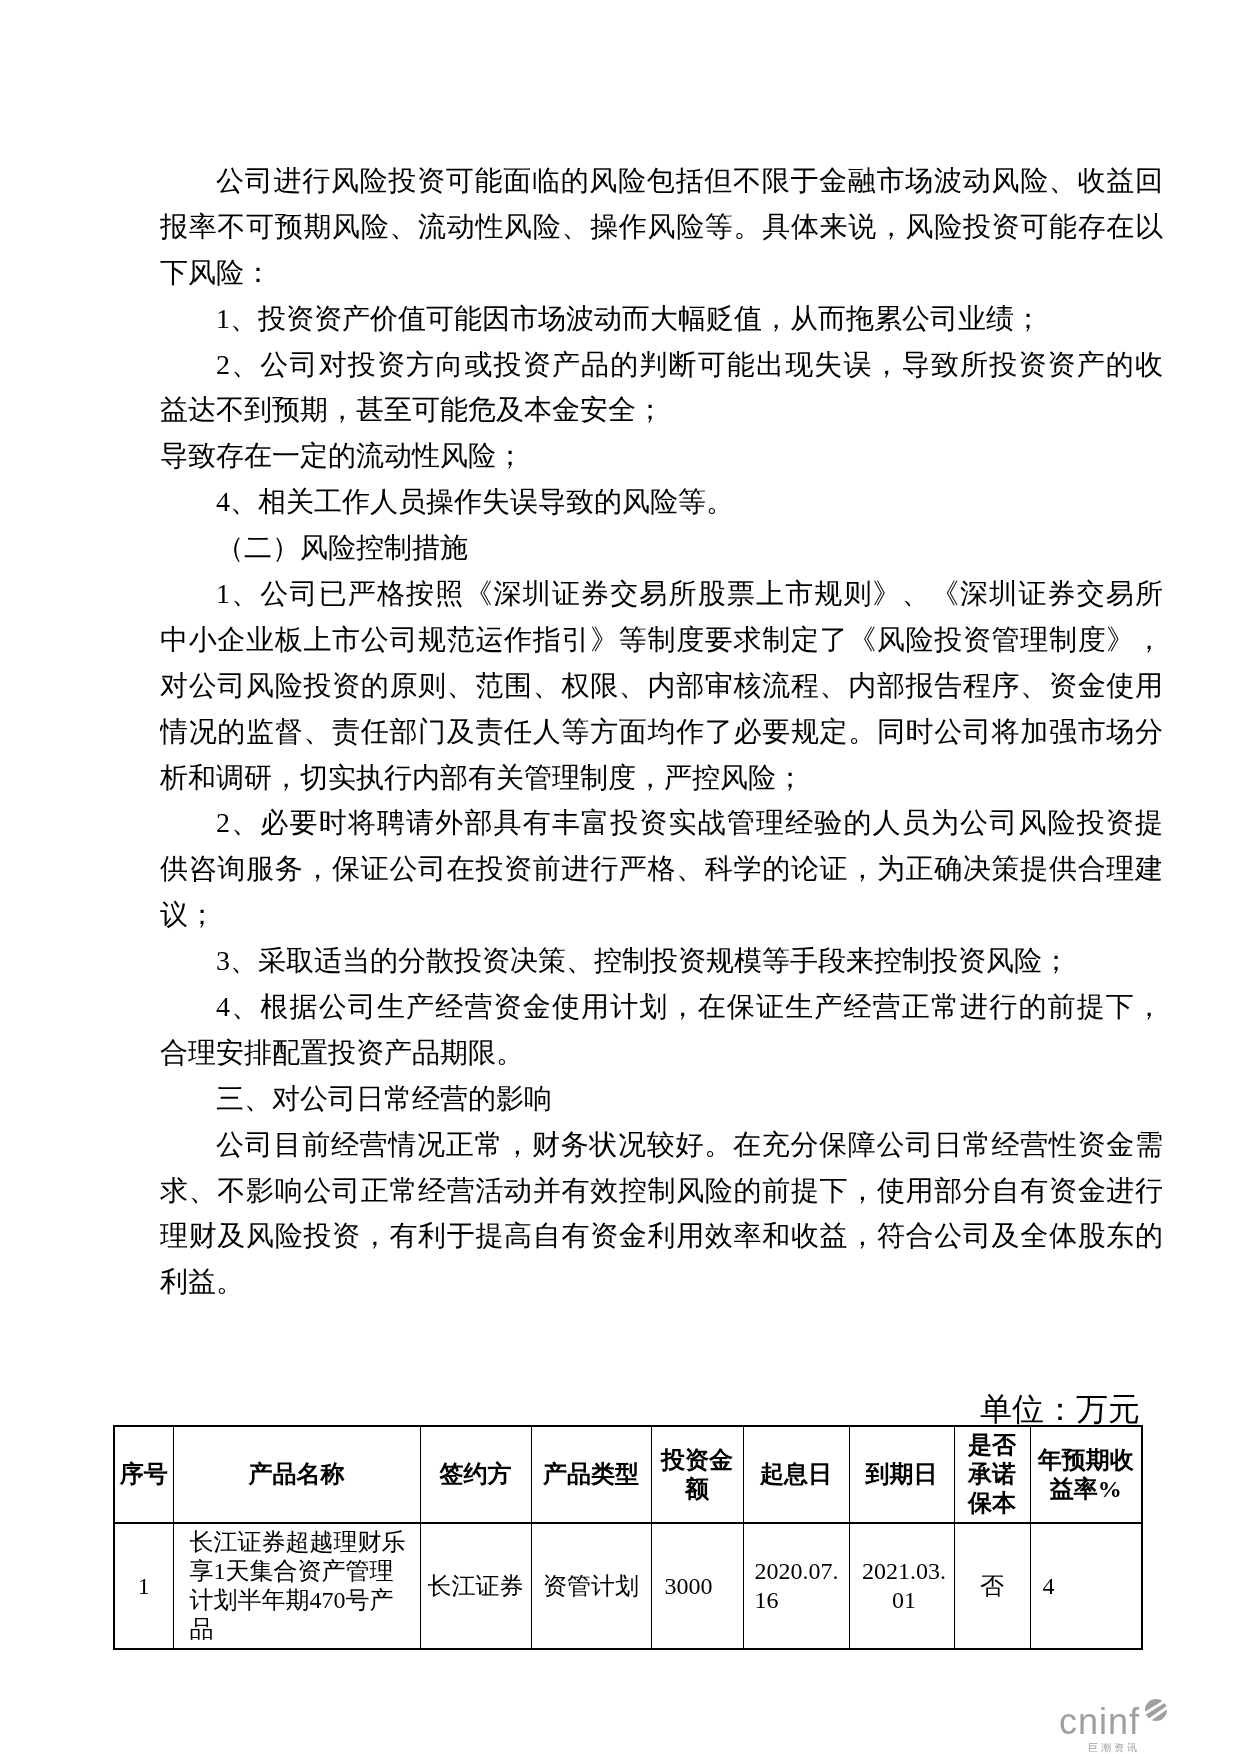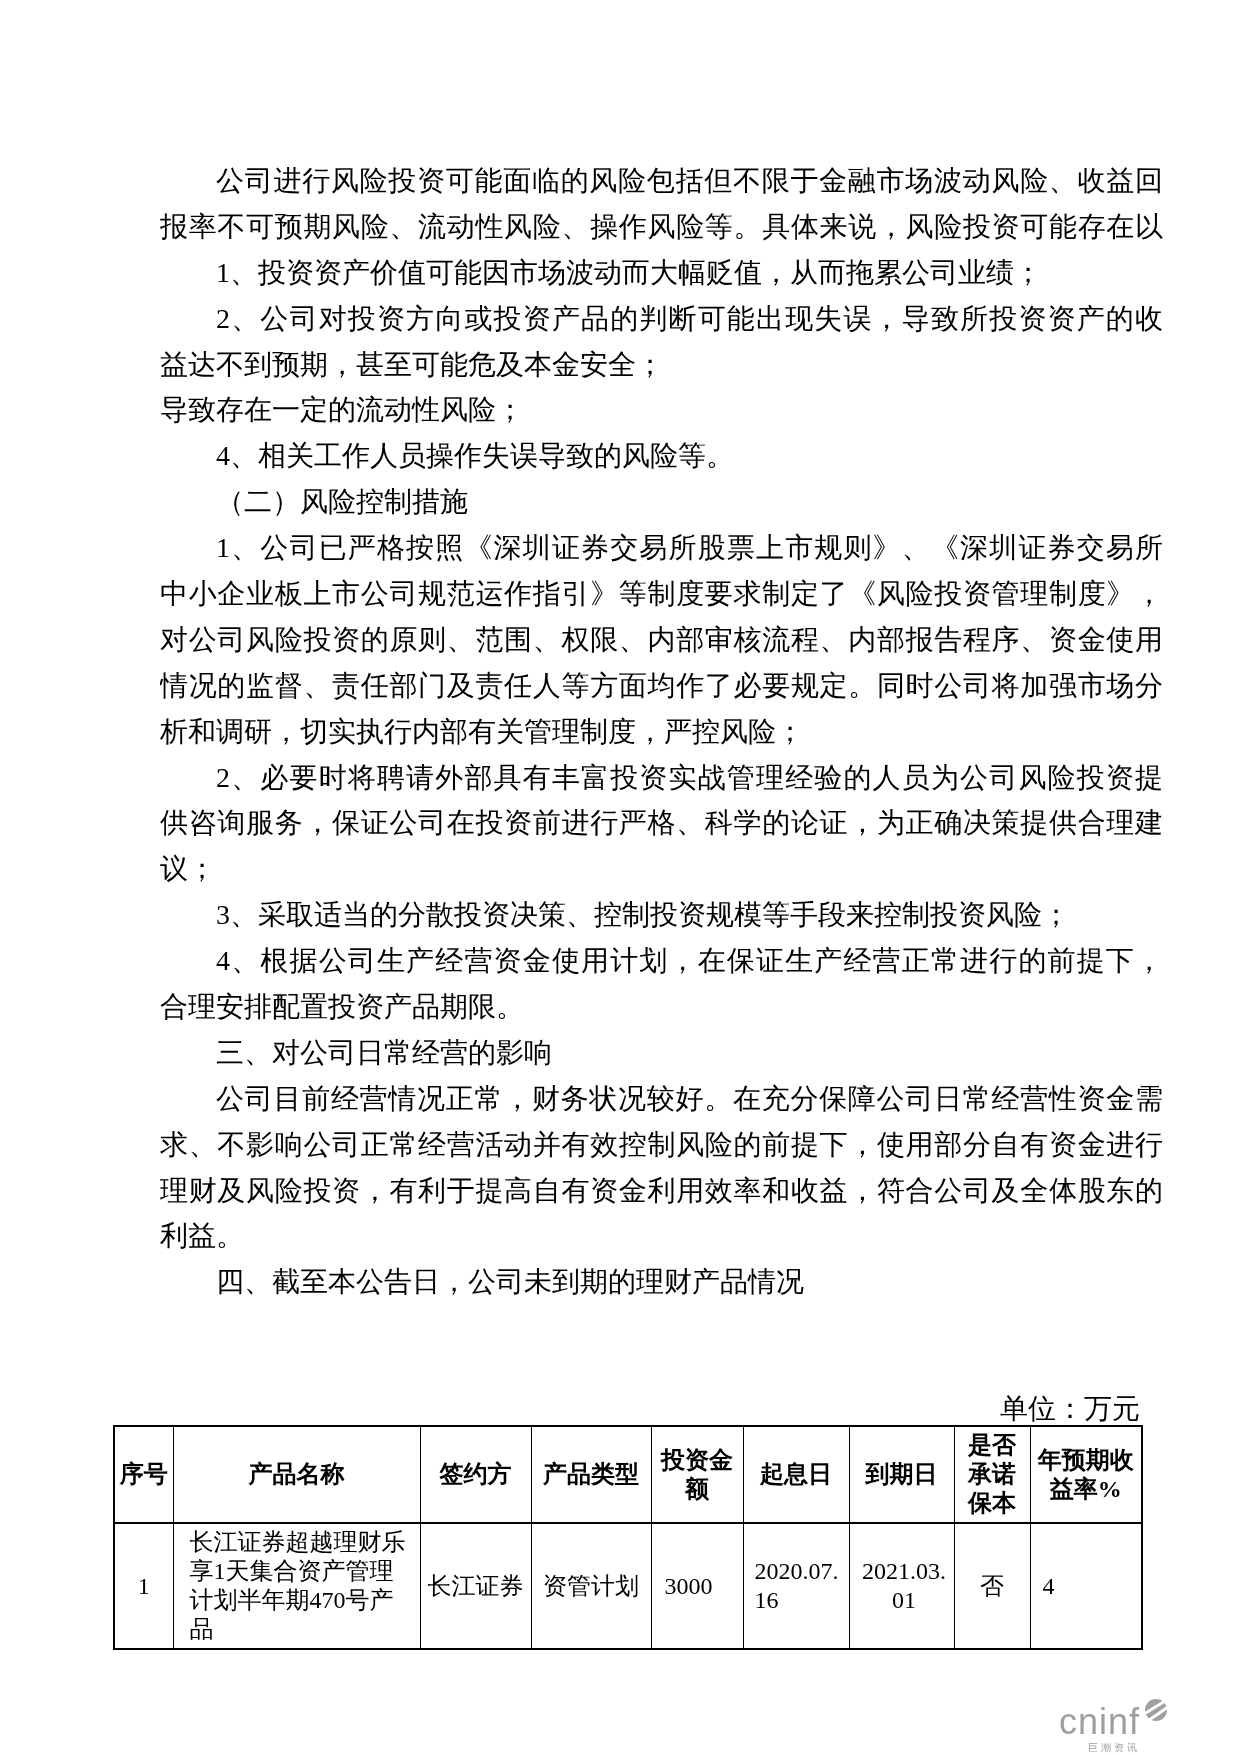--- a/index.html
+++ b/index.html
@@ -45,21 +45,21 @@
   }
   .t-line.t-indent {
     text-indent: 2em;
   }
 
   
   .unit-note {
     position: absolute;
     top: 1392px;
     right: 100px;
-    font-size: 28px;
+    font-size: 32px;
     line-height: 34px;
   }
 
   
   table.fin-table {
     position: absolute;
     left: 113px;
     top: 1425px;
     width: 1028px;
     border-collapse: collapse;
@@ -131,20 +131,21 @@
   }
 </style>
 </head>
 <body>
 
 <div class="page">
 
   <div class="text-block" id="text-block">
       <div class="t-line t-indent">公司进行风险投资可能面临的风险包括但不限于金融市场波动风险、收益回</div>
       <div class="t-line">报率不可预期风险、流动性风险、操作风险等。具体来说，风险投资可能存在以</div>
+      <div class="t-line t-last">下风险：</div>
       <div class="t-line t-last t-indent">1、投资资产价值可能因市场波动而大幅贬值，从而拖累公司业绩；</div>
       <div class="t-line t-indent">2、公司对投资方向或投资产品的判断可能出现失误，导致所投资资产的收</div>
       <div class="t-line t-last">益达不到预期，甚至可能危及本金安全；</div>
       <div class="t-line t-last">导致存在一定的流动性风险；</div>
       <div class="t-line t-last t-indent">4、相关工作人员操作失误导致的风险等。</div>
       <div class="t-line t-last t-indent">（二）风险控制措施</div>
       <div class="t-line t-indent">1、公司已严格按照《深圳证券交易所股票上市规则》、《深圳证券交易所</div>
       <div class="t-line">中小企业板上市公司规范运作指引》等制度要求制定了《风险投资管理制度》，</div>
       <div class="t-line">对公司风险投资的原则、范围、权限、内部审核流程、内部报告程序、资金使用</div>
       <div class="t-line">情况的监督、责任部门及责任人等方面均作了必要规定。同时公司将加强市场分</div>
@@ -153,21 +154,20 @@
       <div class="t-line">供咨询服务，保证公司在投资前进行严格、科学的论证，为正确决策提供合理建</div>
       <div class="t-line t-last">议；</div>
       <div class="t-line t-last t-indent">3、采取适当的分散投资决策、控制投资规模等手段来控制投资风险；</div>
       <div class="t-line t-indent">4、根据公司生产经营资金使用计划，在保证生产经营正常进行的前提下，</div>
       <div class="t-line t-last">合理安排配置投资产品期限。</div>
       <div class="t-line t-last t-indent">三、对公司日常经营的影响</div>
       <div class="t-line t-indent">公司目前经营情况正常，财务状况较好。在充分保障公司日常经营性资金需</div>
       <div class="t-line">求、不影响公司正常经营活动并有效控制风险的前提下，使用部分自有资金进行</div>
       <div class="t-line">理财及风险投资，有利于提高自有资金利用效率和收益，符合公司及全体股东的</div>
       <div class="t-line t-last">利益。</div>
-      <div class="t-line t-last t-indent">四、截至本公告日，公司未到期的理财产品情况</div>
     </div>
 
   <div class="unit-note">单位：万元</div>
 
   <table class="fin-table">
     <colgroup>
       <col style="width:59px">
       <col style="width:247px">
       <col style="width:111px">
       <col style="width:120px">

